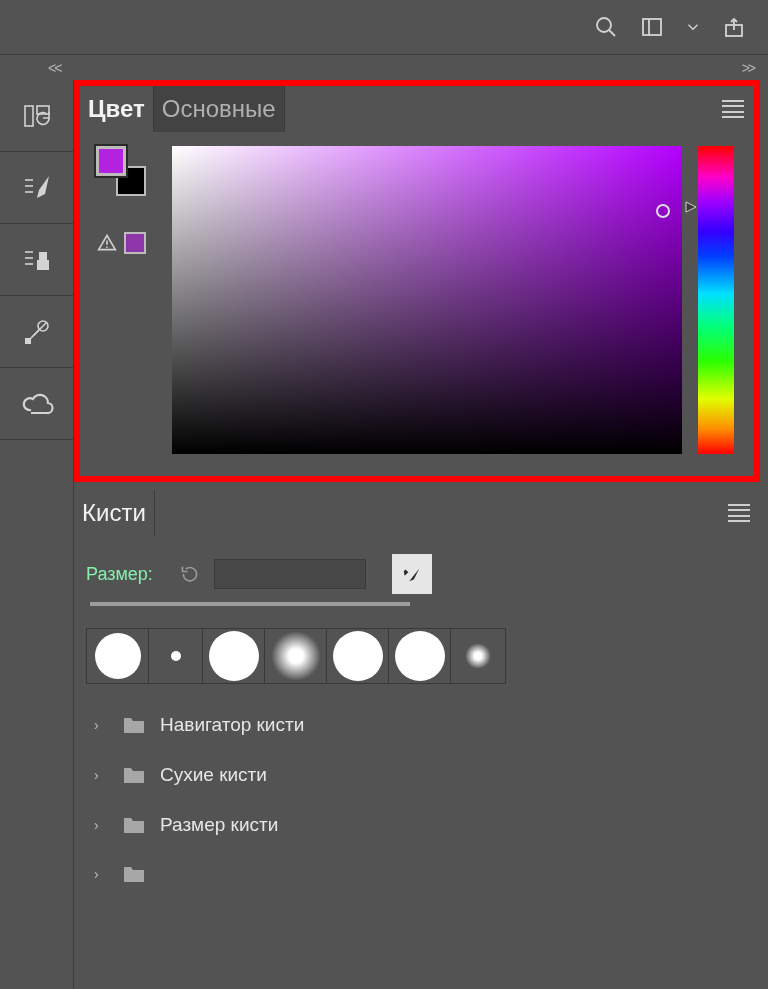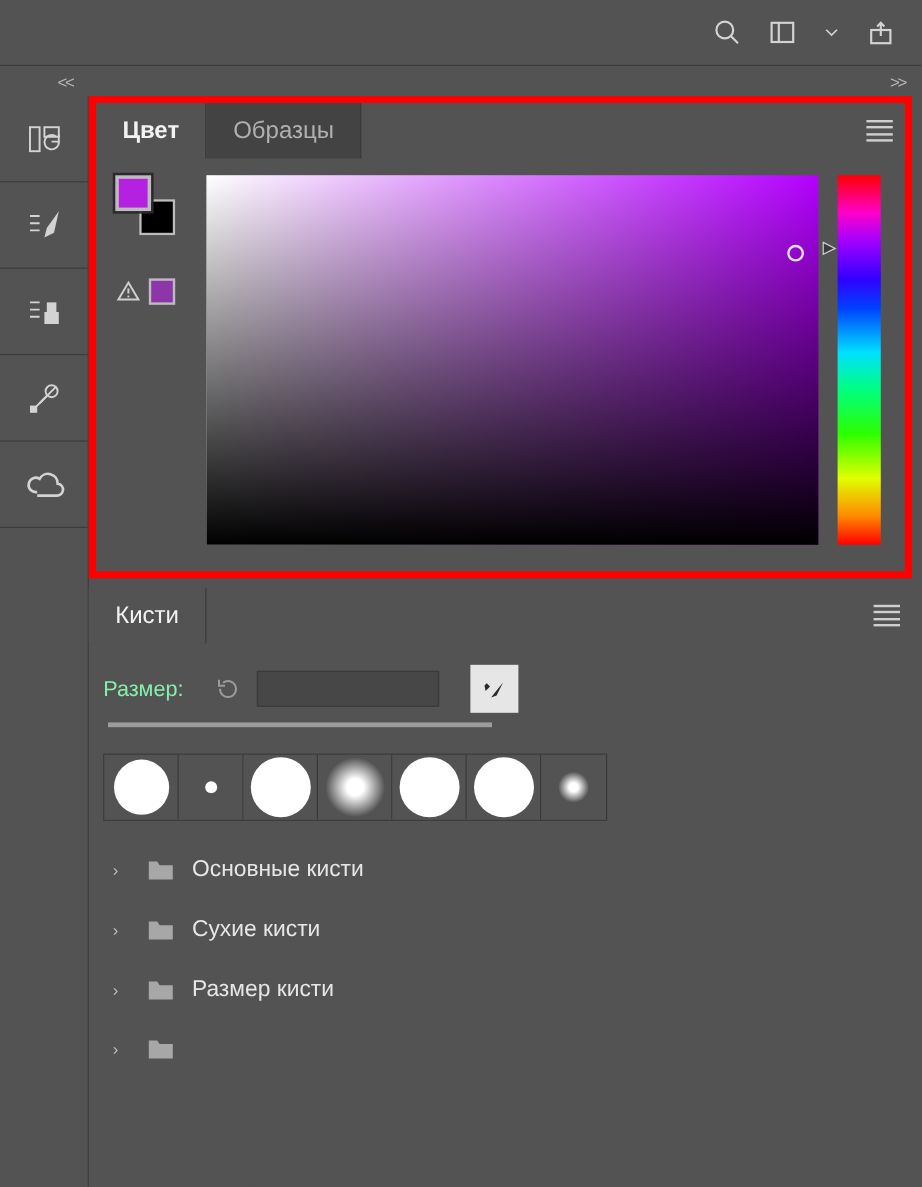--- a/index.html
+++ b/index.html
@@ -55,23 +55,23 @@
     margin:0 8px 8px 0;
     background:#535353;
   }
   .panel-tabs {
     display:flex; align-items:center;
     height:46px;
     background:#535353;
     position:relative;
   }
   .panel-tabs .tab {
-    padding: 0 22px; height:46px;
+    padding: 0 8px; height:46px;
     display:flex; align-items:center;
-    font-size:20px; color:#b0b0b0;
+    font-size:24px; color:#b0b0b0;
     border-right:1px solid #3a3a3a;
     background:#434343;
     text-align:right;
   }
   .panel-tabs .tab.active { background:#535353; color:#f2f2f2; font-weight:700; }
   .panel-tabs .menu {
     position:absolute; right:10px; top:14px;
     width:22px; height:18px; display:flex; flex-direction:column; justify-content:space-between;
   }
   .panel-tabs .menu span { display:block; height:2px; background:#cfcfcf; }
@@ -221,21 +221,21 @@
           <path d="M12 24 a6 6 0 1 1 2 -11 a8 8 0 0 1 15 4 a5 5 0 0 1 -1 10 H12" stroke-width="2.2"></path>
         </svg>
     </div>
   </div>
 
   <div class="panelstack">
 
     <div class="color-panel-wrap">
       <div class="panel-tabs">
         <div class="tab active">Цвет</div>
-        <div class="tab">Образцы</div>
+        <div class="tab">Основные</div>
         <div class="menu">
             <span></span>
             <span></span>
             <span></span>
             <span></span>
           </div>
       </div>
       <div class="color-body">
         <div class="swatches-col">
           <div class="fgbg">
@@ -318,21 +318,21 @@
               <div class="brush-soft" style="width:26px;height:26px"></div>
             </div>
         </div>
 
         <div class="folder-list">
           <div class="folder-item">
             <span class="chev">›</span>
             <span class="fico"><svg viewBox="0 0 24 20">
                   <path d="M2 3 h7 l2 3 h11 v12 h-20 Z"></path>
                 </svg></span>
-            <span>Основные кисти</span>
+            <span>Навигатор кисти</span>
           </div>
           <div class="folder-item">
             <span class="chev">›</span>
             <span class="fico"><svg viewBox="0 0 24 20">
                   <path d="M2 3 h7 l2 3 h11 v12 h-20 Z"></path>
                 </svg></span>
             <span>Сухие кисти</span>
           </div>
           <div class="folder-item">
             <span class="chev">›</span>

